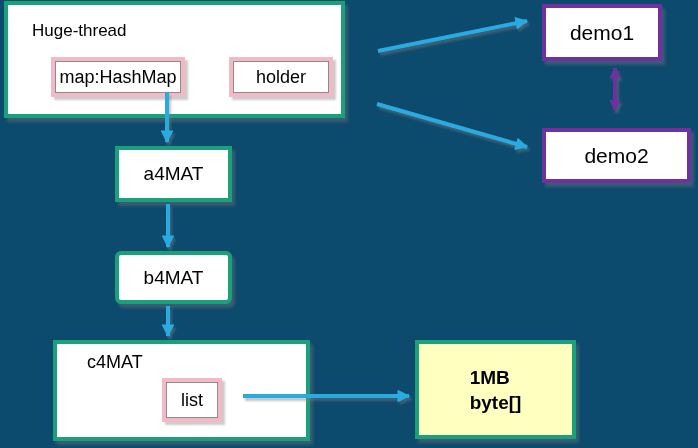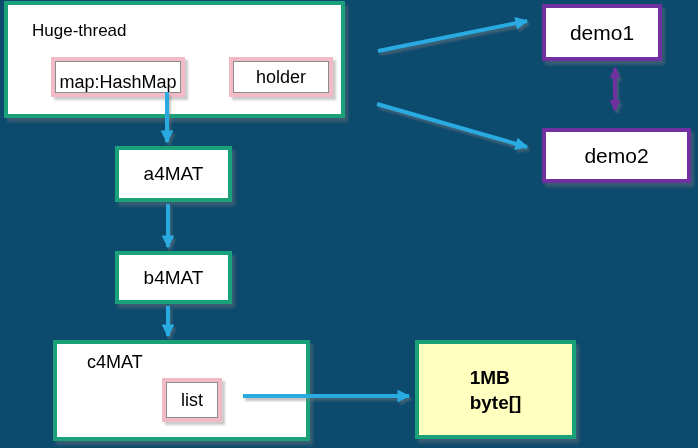--- a/index.html
+++ b/index.html
@@ -48,25 +48,25 @@
   }
   .center-label {
     display: flex;
     align-items: center;
     justify-content: center;
     font-size: 19px;
   }
 
   .huge   { left: 4px;   top: 1px;   width: 341px; height: 117px; }
   .huge-label { position: absolute; left: 24px; top: 16px; font-size: 17px; }
-  .map    { left: 43px;  top: 52px;  width: 134px; height: 40px; align-items: flex-end; }
+  .map    { left: 43px;  top: 52px;  width: 134px; height: 40px; }
   .holder { left: 221px; top: 52px;  width: 104px;  height: 40px; }
 
   .a4 { left: 115px; top: 146px; width: 117px; height: 56px; text-align: right; }
-  .b4 { left: 115px; top: 251px; width: 117px; height: 53px; }
+  .b4 { left: 115px; top: 251px; width: 117px; height: 53px; border-radius: 6px; }
   .c4 { left: 53px;  top: 340px; width: 257px; height: 101px; }
   .c4-label { position: absolute; left: 30px; top: 8px; font-size: 18px; }
   .list { left: 105px; top: 34px; width: 60px; height: 44px; }
 
   .byte {
     left: 415px; top: 340px; width: 161px; height: 99px;
     background: var(--yellow-fill, #FFFFC0);
     display: flex;
     align-items: center;
     justify-content: center;

